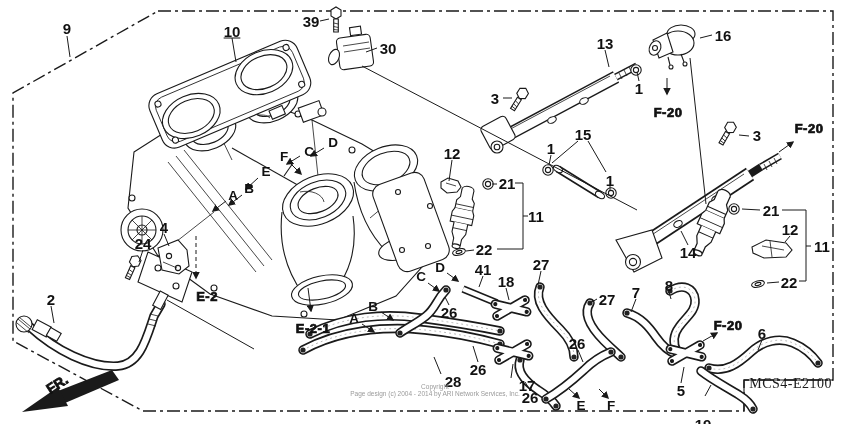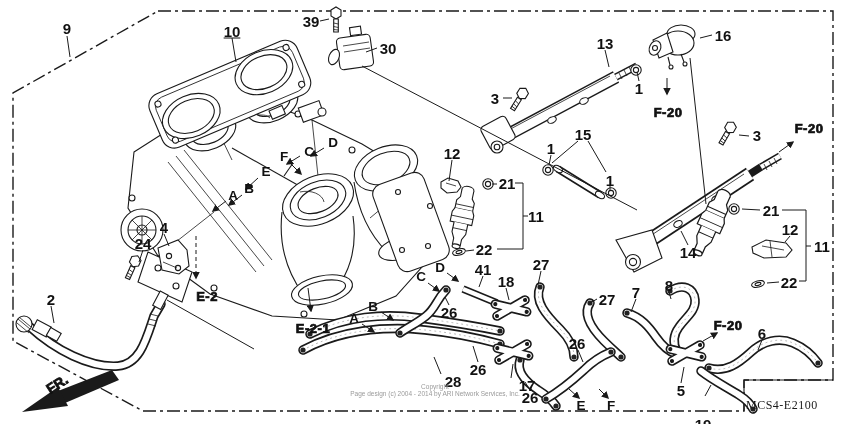--- a/index.html
+++ b/index.html
@@ -21,22 +21,22 @@
   .rw2{fill:none;stroke:#ffffff;stroke-width:11.5;stroke-linecap:butt;}
   .ldr{stroke:#1a1a1a;stroke-width:1;fill:none;}
   .dash{stroke-dasharray:4 3;}
   .border{stroke:#1a1a1a;stroke-width:1.4;fill:none;stroke-dasharray:13 4 3 4;}
   .callout{position:absolute;transform:translate(-50%,-50%);color:#111;white-space:nowrap;
            font-weight:700;font-size:15px;line-height:1;}
   .callout.num{font-size:15px;}
   .callout.ref{font-size:13px;-webkit-text-stroke:0.7px #111;letter-spacing:0.5px;}
   .callout.letter{font-size:13.5px;}
   .callout.fr{font-size:14px;-webkit-text-stroke:0.8px #111;}
-  .partcode{position:absolute;left:746px;top:398px;width:86px;text-align:left;
-            font-family:"Liberation Serif",serif;font-size:12px;color:#1a1a1a;letter-spacing:0.5px;}
+  .partcode{position:absolute;left:746px;top:376px;width:86px;text-align:right;
+            font-family:"Liberation Serif",serif;font-size:14px;color:#1a1a1a;letter-spacing:0.5px;}
   .copyright{position:absolute;left:320px;top:383px;width:230px;text-align:center;
              color:#9a9a9a;font-size:6.5px;line-height:1.15;}
 </style>
 </head>
 <body>
 
 <div class="stage">
 
 <svg width="850" height="424" viewBox="0 0 850 424">
   <defs>

